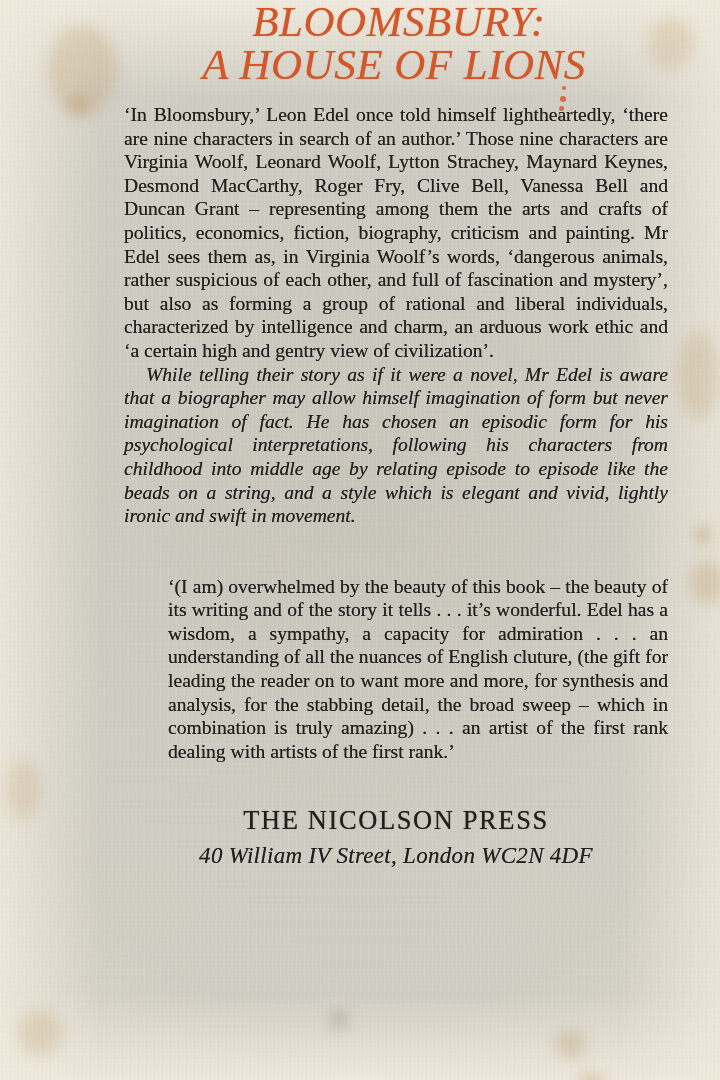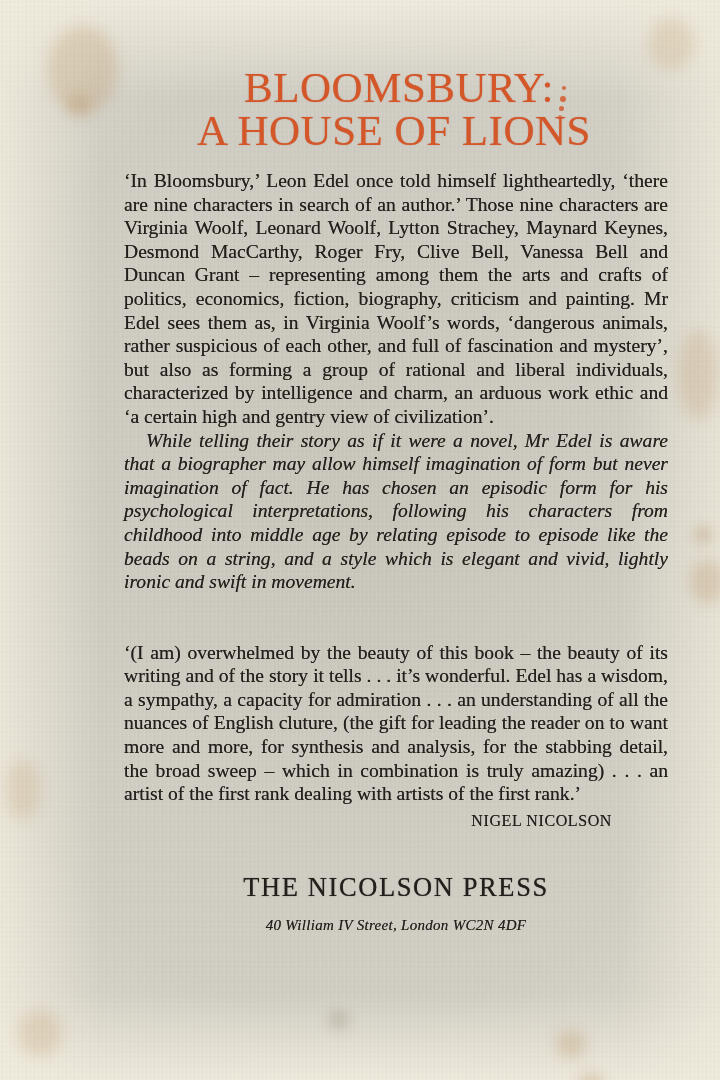--- a/index.html
+++ b/index.html
@@ -53,23 +53,23 @@
 
   .content {
     position: absolute;
     left: 124px;
     top: 0;
     width: 544px;
     height: 1080px;
   }
 
   .title-block {
-    padding-top: 66px;
     text-align: center;
     color: #d4572a;
+    font-style: italic;
   }
   .title-line {
     font-family: "Liberation Serif", "DejaVu Serif", serif;
     font-weight: 400;
     letter-spacing: 0.5px;
     line-height: 1.0;
     white-space: nowrap;
     text-shadow: 0 0 1.1px rgba(180,70,35,0.55);
   }
   .title-line-1 { font-size: 43px; margin-left: 6px; }
@@ -87,20 +87,21 @@
   .blurb p { margin: 0; }
   .blurb p.indent { text-indent: 22px; font-style: italic; }
 
   .quote {
     margin-top: 47px;
     font-size: 19.6px;
     line-height: 23.6px;
     text-align: justify;
     text-justify: inter-word;
     text-shadow: 0 0 0.65px rgba(35,31,28,0.75);
+    margin-left: 44px;
   }
   .quote p { margin: 0; }
 
   .attribution {
     margin-top: 6px;
     text-align: right;
     padding-right: 56px;
     font-size: 16px;
     letter-spacing: 0.6px;
     text-shadow: 0 0 0.6px rgba(35,31,28,0.7);
@@ -109,22 +110,22 @@
   .imprint {
     margin-top: 42px;
     text-align: center;
   }
   .imprint-name {
     font-size: 26.5px;
     letter-spacing: 1.6px;
     text-shadow: 0 0 0.8px rgba(35,31,28,0.8);
   }
   .imprint-address {
-    margin-top: 14px;
-    font-size: 15px;
+    margin-top: 7px;
+    font-size: 23px;
     font-style: italic;
     letter-spacing: 0.3px;
     text-shadow: 0 0 0.6px rgba(35,31,28,0.7);
   }
 
   .ink-dots { position: absolute; inset: 0; pointer-events: none; }
   .ink-dot { position: absolute; border-radius: 50%; background: #d4572a; opacity: 0.82; }
 </style>
 </head>
 <body>
@@ -163,21 +164,20 @@
 
     <div class="blurb">
       <p>‘In Bloomsbury,’ Leon Edel once told himself lightheartedly, ‘there are nine characters in search of an author.’ Those nine characters are Virginia Woolf, Leonard Woolf, Lytton Strachey, Maynard Keynes, Desmond MacCarthy, Roger Fry, Clive Bell, Vanessa Bell and Duncan Grant – representing among them the arts and crafts of politics, economics, fiction, biography, criticism and painting. Mr Edel sees them as, in Virginia Woolf’s words, ‘dangerous animals, rather suspicious of each other, and full of fascination and mystery’, but also as forming a group of rational and liberal individuals, characterized by intelligence and charm, an arduous work ethic and ‘a certain high and gentry view of civilization’.</p>
       <p class="indent">While telling their story as if it were a novel, Mr Edel is aware that a biographer may allow himself imagination of form but never imagination of fact. He has chosen an episodic form for his psychological interpretations, following his characters from childhood into middle age by relating episode to episode like the beads on a string, and a style which is elegant and vivid, lightly ironic and swift in movement.</p>
     </div>
 
     <div class="quote">
       <p>‘(I am) overwhelmed by the beauty of this book – the beauty of its writing and of the story it tells . . . it’s wonderful. Edel has a wisdom, a sympathy, a capacity for admiration . . . an understanding of all the nuances of English cluture, (the gift for leading the reader on to want more and more, for synthesis and analysis, for the stabbing detail, the broad sweep – which in combination is truly amazing) . . . an artist of the first rank dealing with artists of the first rank.’</p>
     </div>
 
-    <div class="attribution">NIGEL NICOLSON</div>
 
     <div class="imprint">
       <div class="imprint-name">THE NICOLSON PRESS</div>
       <div class="imprint-address">40 William IV Street, London WC2N 4DF</div>
     </div>
 
   </div>
 </div>
 
 </body></html>

